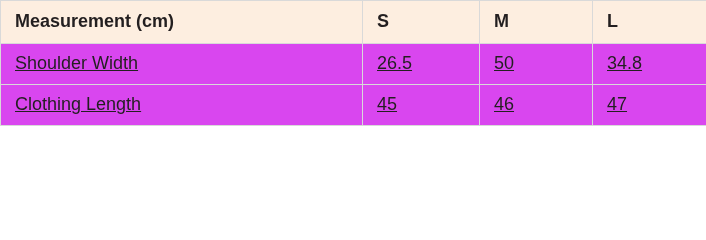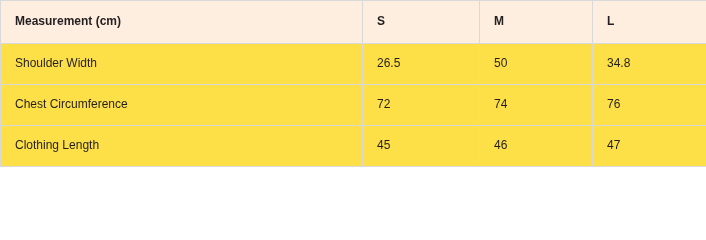--- a/index.html
+++ b/index.html
@@ -24,35 +24,36 @@
     border-collapse: collapse;
     table-layout: fixed;
     width: 706px;
   }
   table.size-table th,
   table.size-table td {
     border: 1px solid #d9d9d9;
     text-align: left;
     vertical-align: middle;
     padding: 0 14px;
-    font-size: 12px;
+    font-size: 18px;
     line-height: 1.3;
     height: 41px;
     box-sizing: border-box;
   }
   table.size-table thead th {
     background: #fdeee0;
     font-weight: bold;
     color: #231f20;
     height: 43px;
   }
   table.size-table tbody td {
-    background: #fde047;
+    background: #d946ef;
     font-weight: normal;
     color: #231f20;
+    text-decoration: underline;
   }
   col.c0 { width: 362px; }
   col.c1 { width: 117px; }
   col.c2 { width: 113px; }
   col.c3 { width: 114px; }
 </style>
 </head>
 <body>
 
 <div class="table-wrap">
@@ -72,26 +73,20 @@
       </tr>
     </thead>
     <tbody>
       <tr>
         <td>Shoulder Width</td>
         <td>26.5</td>
         <td>50</td>
         <td>34.8</td>
       </tr>
       <tr>
-        <td>Chest Circumference</td>
-        <td>72</td>
-        <td>74</td>
-        <td>76</td>
-      </tr>
-      <tr>
         <td>Clothing Length</td>
         <td>45</td>
         <td>46</td>
         <td>47</td>
       </tr>
     </tbody>
   </table>
 </div>
 
 </body></html>

